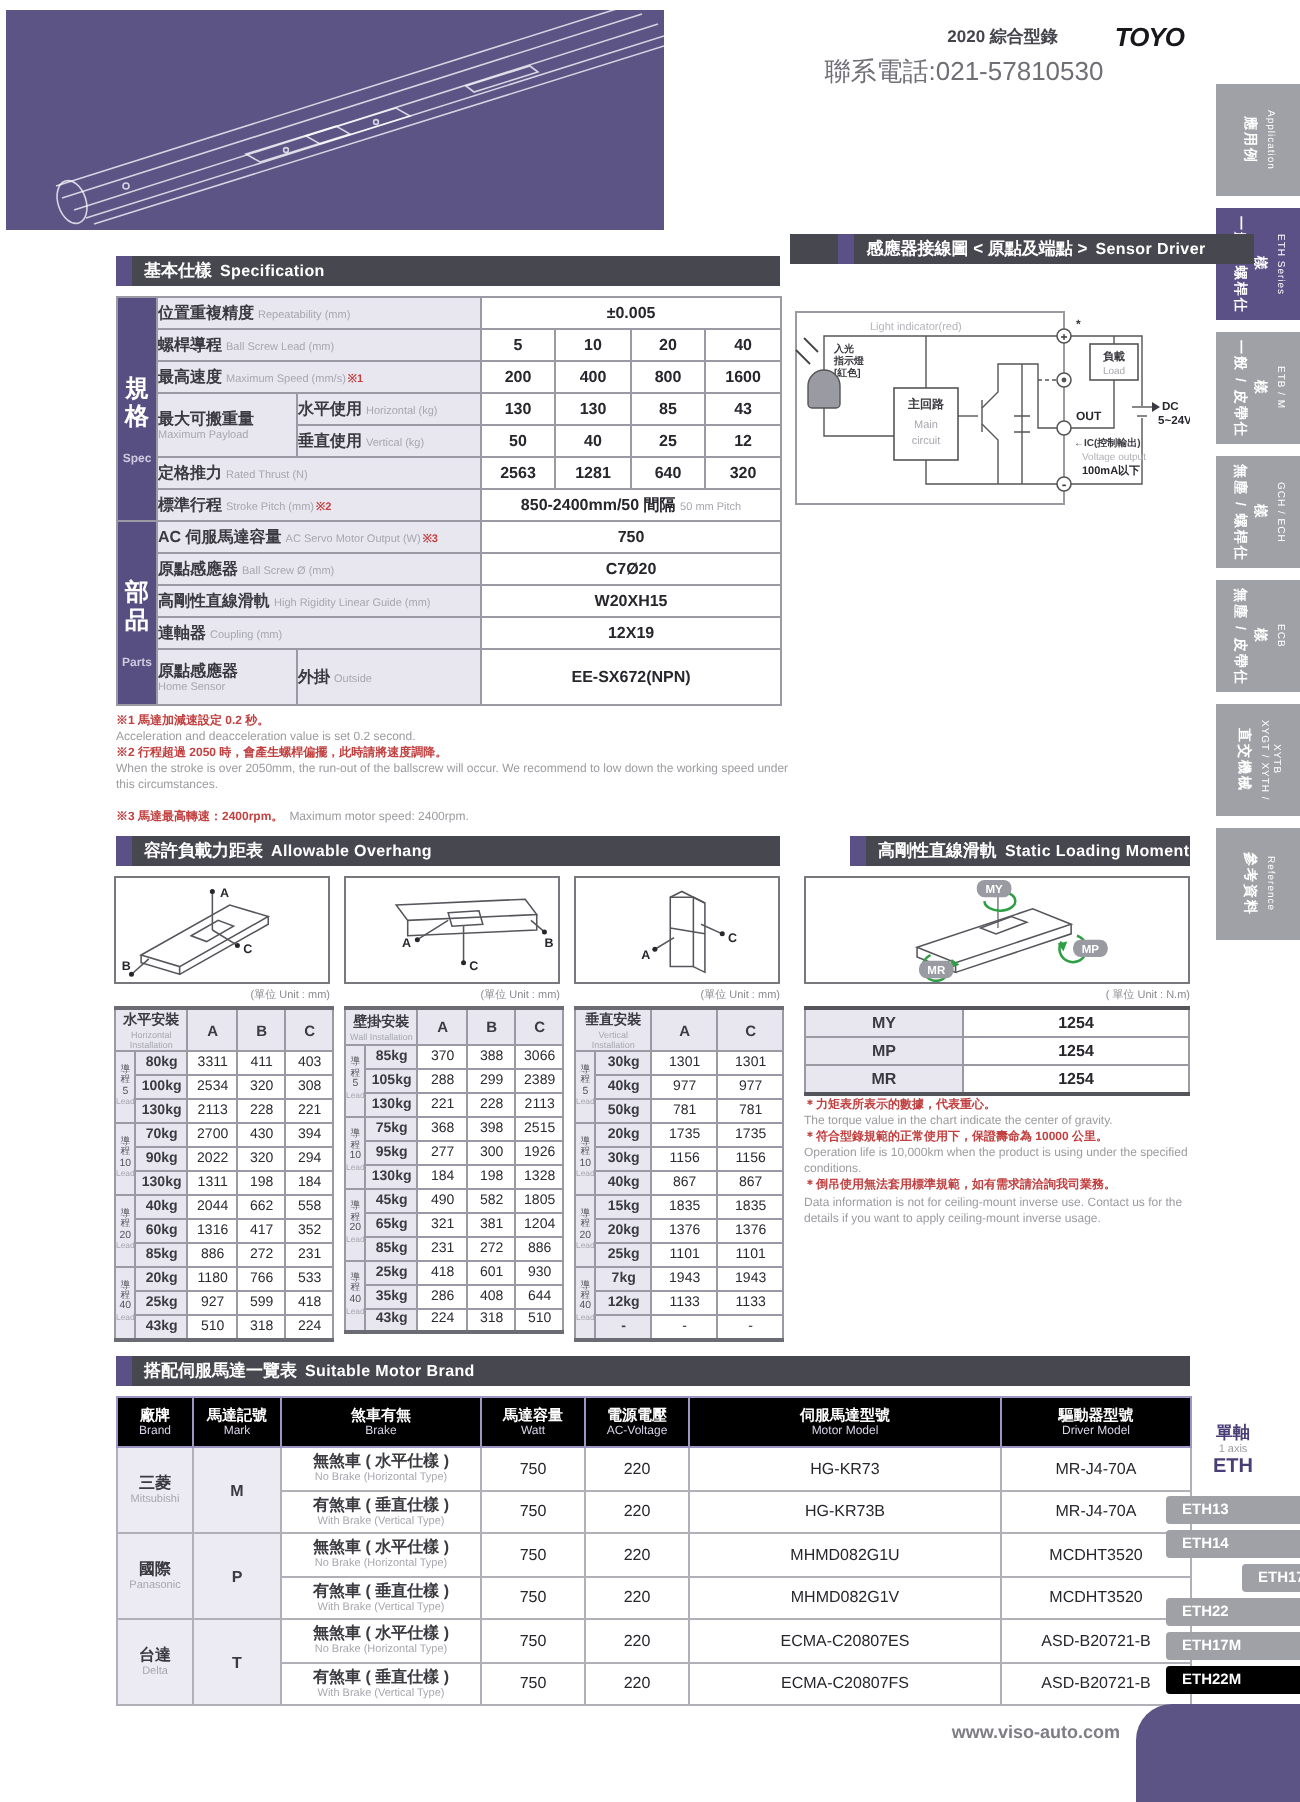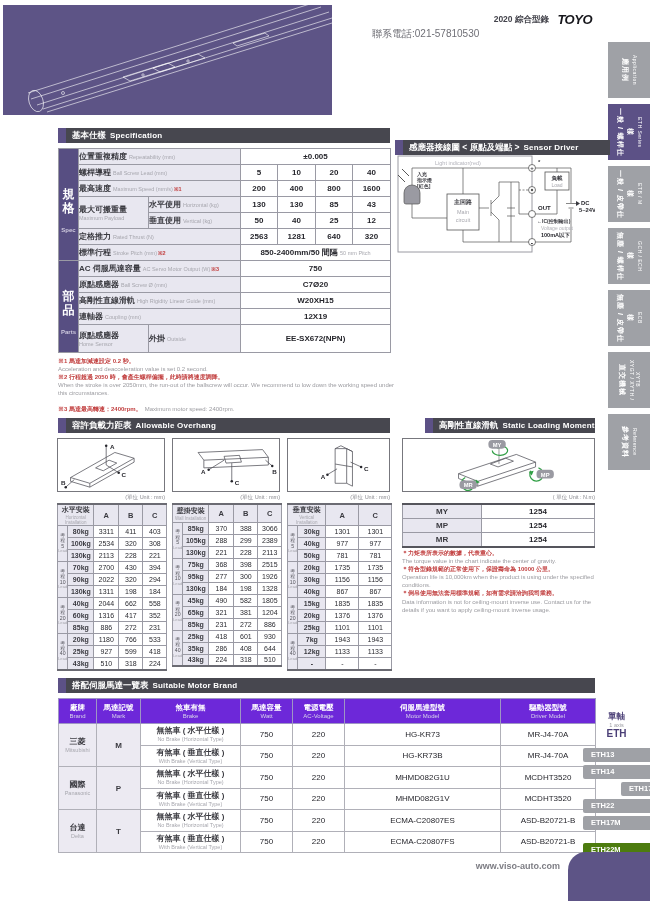--- a/index.html
+++ b/index.html
@@ -3,41 +3,41 @@
 <meta charset="utf-8">
 <style>
   html,body{margin:0;padding:0;background:#fff;}
   .page{position:relative;width:650px;height:901px;background:#fff;overflow:hidden;
         font-family:"Liberation Sans",sans-serif;color:#333;}
 
   
   .banner{position:absolute;left:3px;top:5px;width:329px;height:110px;background:#5d5486;}
   .catalog{position:absolute;left:372px;top:10px;width:220px;text-align:right;color:#44444c;}
   .catalog .cat-title{font-size:8.5px;font-weight:bold;vertical-align:middle;}
-  .catalog .logo{font-size:13px;font-weight:900;font-style:italic;color:#17171c;margin-left:4px;
+  .catalog .logo{font-size:13px;font-weight:900;font-style:italic;color:#17171c;margin-left:24px;
                  letter-spacing:-0.5px;vertical-align:middle;}
-  .phone{position:absolute;left:372px;top:27px;width:220px;text-align:left;font-size:10px;color:#6f6f76;}
+  .phone{position:absolute;left:372px;top:27px;width:220px;text-align:center;font-size:13px;color:#6f6f76;}
 
   
   .side-tab{position:absolute;left:608px;width:42px;height:56px;background:#9fa1a6;color:#fff;
             display:flex;align-items:center;justify-content:center;}
   .side-tab.active{background:#5c5186;}
   .st-inner{writing-mode:vertical-lr;text-orientation:sideways;text-align:center;}
   .st-zh{font-size:7px;font-weight:bold;letter-spacing:1px;}
   .st-en{font-size:5px;margin-left:2px;letter-spacing:.5px;}
 
   
   .model-head{position:absolute;left:583px;top:712px;width:67px;text-align:center;line-height:1.15;}
   .mg-zh{display:block;font-size:8.5px;font-weight:bold;color:#4a3e76;}
   .mg-en{display:block;font-size:5.5px;color:#9a9aa0;}
   .mg-series{display:block;font-size:10px;font-weight:bold;color:#4a3e76;}
   .model-tab{position:absolute;left:583px;width:67px;height:14px;background:#9fa1a6;color:#fff;
              font-size:7.5px;font-weight:bold;line-height:14px;padding-left:8px;box-sizing:border-box;
              border-radius:2px 0 0 2px;}
-  .model-tab.active{background:#4d7c0f;margin-top:10px;}
+  .model-tab.active{background:#000000;}
 
   
   .title-bar{position:absolute;height:15px;background:#47474f;color:#fff;display:flex;align-items:center;}
   .title-bar .accent{width:8px;height:15px;background:#5c5186;flex:none;}
   .t-zh{font-size:8.5px;font-weight:bold;margin-left:6px;white-space:nowrap;}
   .t-en{font-size:8px;font-weight:bold;margin-left:4px;letter-spacing:.2px;white-space:nowrap;}
 
   
   .spec-table{position:absolute;left:58px;top:148px;width:332px;border-collapse:collapse;table-layout:fixed;}
   .spec-table td,.spec-table th{border:1px solid #9a9aa4;padding:0;overflow:hidden;}
@@ -87,21 +87,21 @@
   .sm-diag{position:absolute;left:402px;top:438px;width:193px;height:54px;border:1px solid #77777d;background:#fff;box-sizing:border-box;}
   .sm-table{position:absolute;left:402px;top:503px;width:193px;border-collapse:collapse;table-layout:fixed;
             border-top:2px solid #55555c;border-bottom:2px solid #55555c;}
   .sm-table td{border:1px solid #9a9aa4;height:13px;padding:0;}
   .sm-key{background:#e8e7f0;text-align:center;font-size:8px;font-weight:bold;color:#3a3a40;width:78px;}
   .sm-val{background:#fff;text-align:center;font-size:8px;font-weight:600;color:#26262c;}
   .sm-notes{position:absolute;left:402px;top:549px;width:196px;}
 
   
   .motor-table{position:absolute;left:58px;top:698px;width:537px;border-collapse:collapse;table-layout:fixed;}
-  .motor-table th{background:#6d28d9;color:#fff;border:1px solid #9e95c4;height:24px;padding:0;}
+  .motor-table th{background:#000000;color:#fff;border:1px solid #9e95c4;height:24px;padding:0;}
   .mh-zh{display:block;font-size:7.5px;font-weight:bold;}
   .mh-en{display:block;font-size:6px;font-weight:normal;color:#d8d4ea;}
   .motor-table td{border:1px solid #b0b0b8;height:20.5px;padding:0;}
   .m-brand{background:#eceaf2;text-align:center;}
   .mb-zh{display:block;font-size:8px;font-weight:bold;color:#3a3a40;line-height:1.2;}
   .mb-en{display:block;font-size:5.5px;color:#a7a7ae;line-height:1.1;}
   .m-mark{background:#eceaf2;text-align:center;font-size:8px;font-weight:bold;color:#3a3a40;}
   .m-brake{background:#fff;text-align:center;}
   .m-v{background:#fff;text-align:center;font-size:8px;color:#26262c;}
 
@@ -299,21 +299,21 @@
         <span class="fn-red">※1 馬達加減速設定 0.2 秒。</span>
         <span class="fn-gray">Acceleration and deacceleration value is set 0.2 second.</span>
       </div>
       <div>
         <span class="fn-red">※2 行程超過 2050 時，會產生螺桿偏擺，此時請將速度調降。</span>
         <span class="fn-gray">When the stroke is over 2050mm, the run-out of the ballscrew will occur. We recommend to low down the working speed under this circumstances.</span>
       </div>
       <div><span class="fn-red inl">※3 馬達最高轉速：2400rpm。</span><span class="fn-gray inl">Maximum motor speed: 2400rpm.</span></div>
     </div>
 
-  <div class="title-bar" style="left:395px;top:140px;width:215px;">
+  <div class="title-bar" style="left:395px;top:117px;width:232px;justify-content:center;">
     <div class="accent"></div>
     <span class="t-zh">感應器接線圖 &lt; 原點及端點 &gt;</span>
     <span class="t-en">Sensor Driver</span>
   </div>
 
   <div class="sensor-diag">
     <svg viewBox="0 0 200 112" width="200" height="112">
       <rect x="3" y="8" width="134" height="96" fill="none" stroke="#9a9aa2" stroke-width="1"></rect>
       <text x="40" y="17" font-size="5.5" fill="#b4b4bc">Light indicator(red)</text>
 

